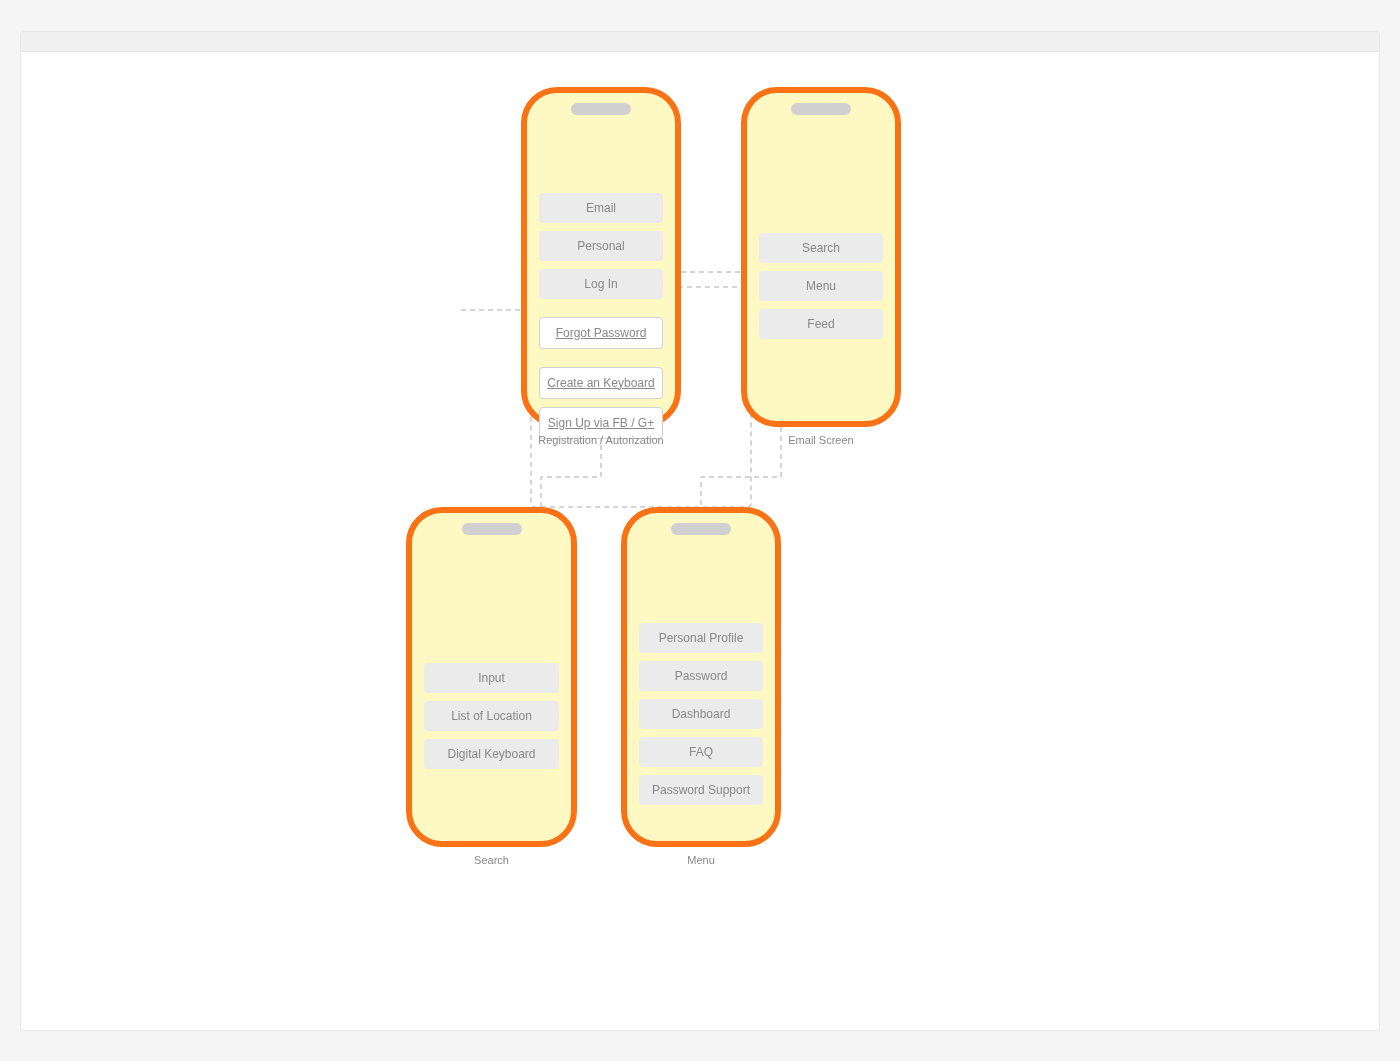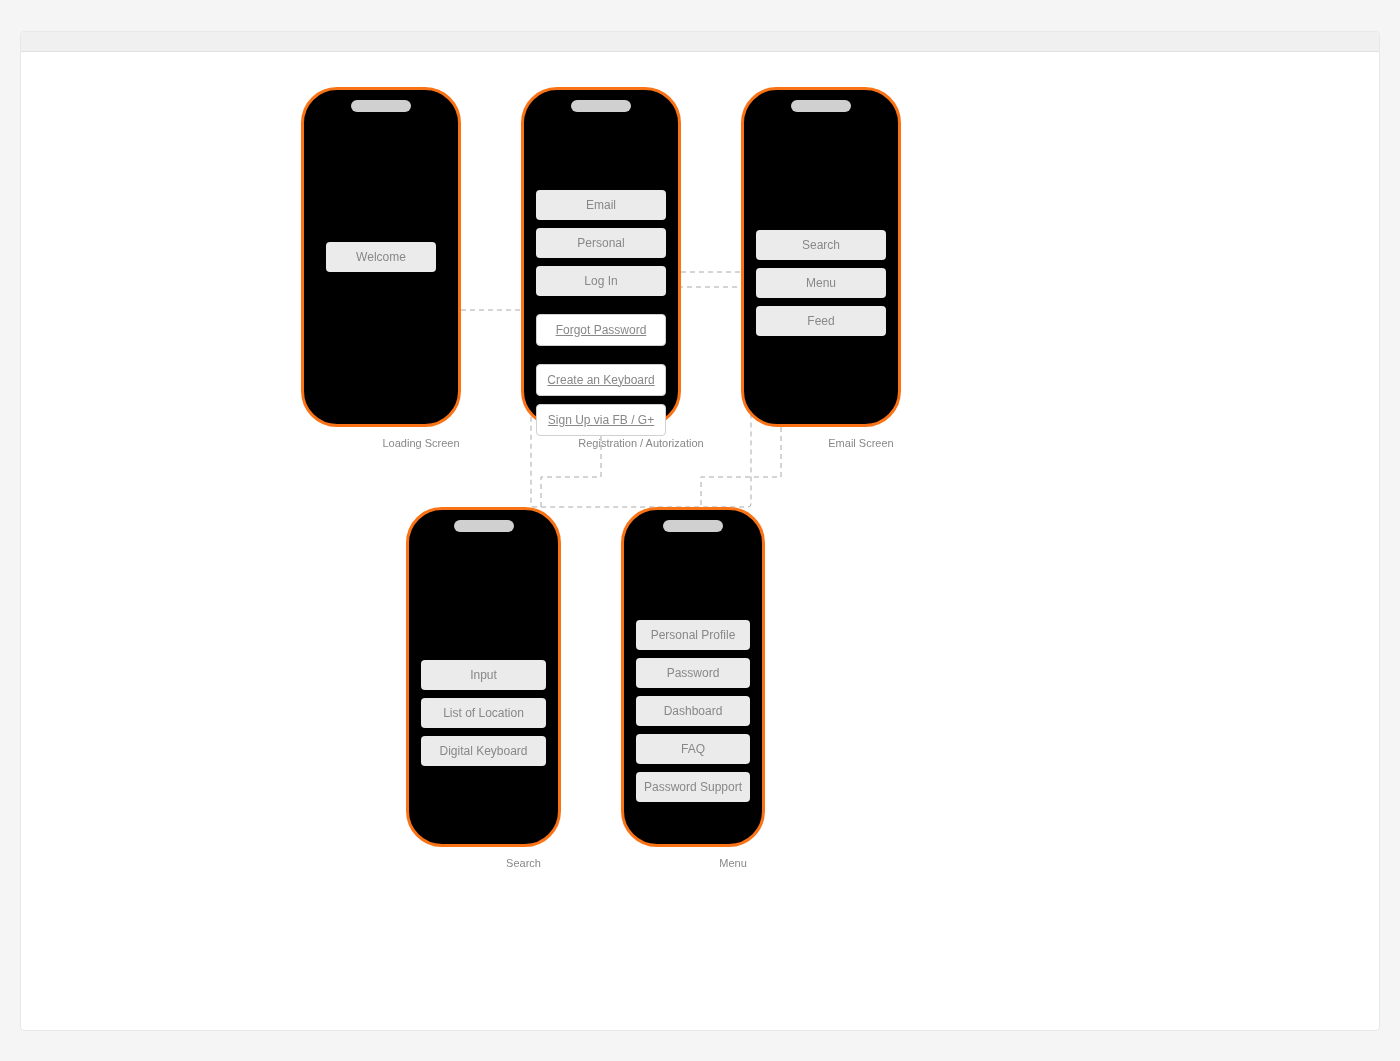--- a/index.html
+++ b/index.html
@@ -18,24 +18,23 @@
       width: 1360px;
       height: 1000px;
       position: relative;
       border: 1px solid #e8e8e8;
       border-radius: 4px;
     }
 
     
     .phone {
       position: absolute;
-      border: 3px solid #f97316;
+      border: 6px solid #f97316;
       border-radius: 36px;
-      background: #000000;
-      padding-left: 40px;
+      background: #fef9c3;
     }
     .phone-notch {
       position: absolute;
       top: 10px;
       left: 50%;
       transform: translateX(-50%);
       width: 60px;
       height: 12px;
       background: #d0d0d0;
       border-radius: 6px;
@@ -112,35 +111,35 @@
       position: absolute;
       top: 140px;
       left: 12px;
       right: 12px;
     }
 
     
     .phone-search {
       left: 385px;
       top: 475px;
-      width: 155px;
+      width: 171px;
       height: 340px;
     }
     .phone-search .phone-content {
       position: absolute;
       top: 150px;
       left: 12px;
       right: 12px;
     }
 
     
     .phone-menu {
       left: 600px;
       top: 475px;
-      width: 144px;
+      width: 160px;
       height: 340px;
     }
     .phone-menu .phone-content {
       position: absolute;
       top: 110px;
       left: 12px;
       right: 12px;
     }
 
     
@@ -180,27 +179,20 @@
 
     <line class="dashed-line" x1="660" y1="240" x2="720" y2="240"></line>
 
     <polyline class="dashed-line" points="580,395 580,445 520,445 520,475"></polyline>
 
     <polyline class="dashed-line" points="760,278 760,445 680,445 680,475"></polyline>
 
     <rect class="dashed-line" x="510" y="255" width="220" height="220" rx="3"></rect>
   </svg>
 
-  <div class="phone phone-loading">
-    <div class="phone-notch"></div>
-    <div class="phone-content">
-      <button class="wire-btn">Welcome</button>
-    </div>
-    <span class="phone-label">Loading Screen</span>
-  </div>
 
   <div class="phone phone-registration">
     <div class="phone-notch"></div>
     <div class="phone-content">
       <button class="wire-btn">Email</button>
       <button class="wire-btn">Personal</button>
       <button class="wire-btn">Log In</button>
       <div style="height:10px;"></div>
       <button class="wire-btn wire-btn-outline">Forgot Password</button>
       <div style="height:10px;"></div>

